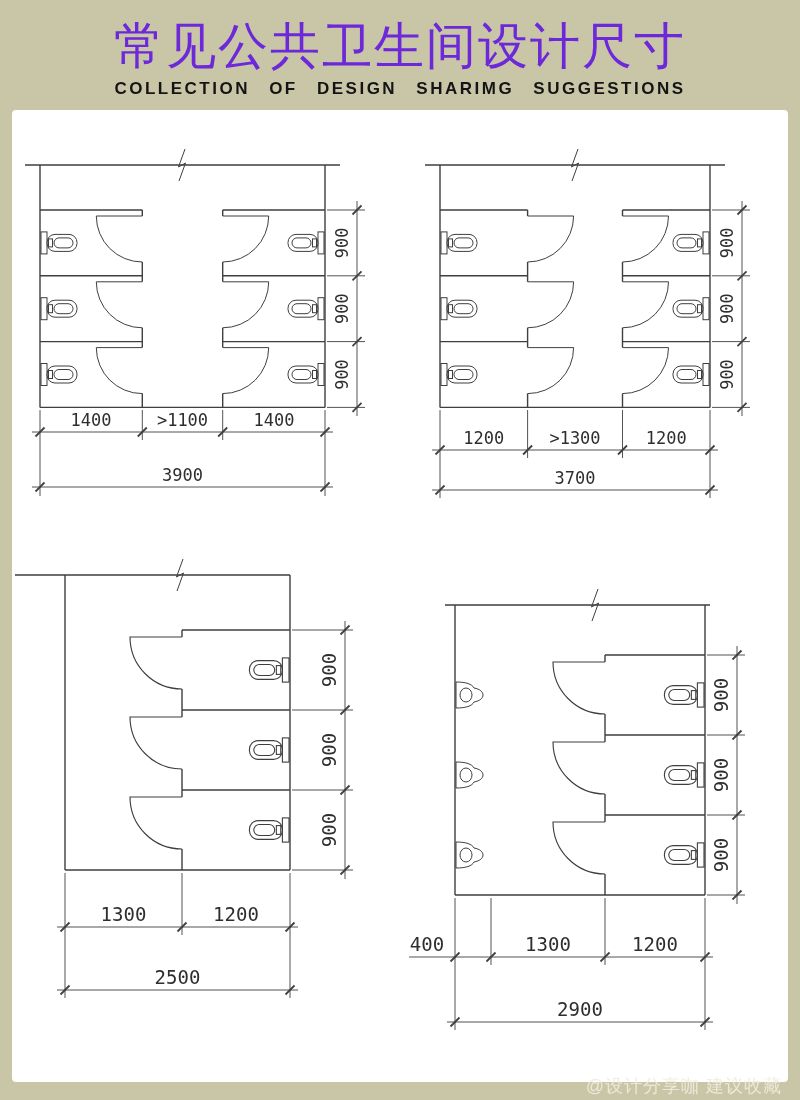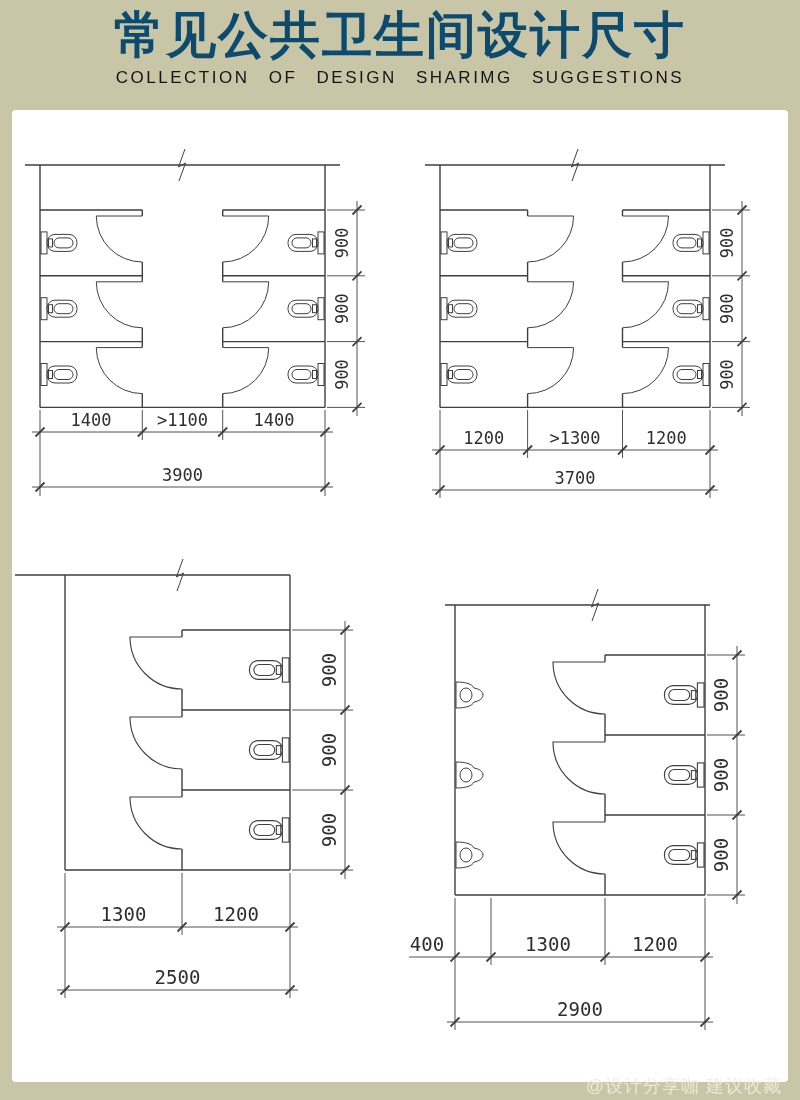--- a/index.html
+++ b/index.html
@@ -1,20 +1,20 @@
 <!DOCTYPE html>
 <html><head>
 <meta charset="utf-8">
 <style>
   *{margin:0;padding:0;box-sizing:border-box}
   html,body{width:800px;height:1100px;background:#c9c6a8}
   .page{position:relative;width:800px;height:1100px;background:#c9c6a8;font-family:"Liberation Sans",sans-serif;overflow:hidden}
   .hdr{position:absolute;top:0;left:0;width:100%;text-align:center}
-  .hdr h1{margin-top:8px;font-size:50px;line-height:1.1;font-weight:700;color:#0c4a6e;letter-spacing:2px}
-  .hdr .sub{margin-top:5px;font-size:17px;font-weight:normal;color:#141414;letter-spacing:2.5px;word-spacing:12px}
+  .hdr h1{margin-top:19px;font-size:50px;line-height:1.1;font-weight:400;color:#6d28d9;letter-spacing:2px}
+  .hdr .sub{margin-top:5px;font-size:17px;font-weight:bold;color:#141414;letter-spacing:2.5px;word-spacing:12px}
   .panel{position:absolute;left:12px;right:12px;top:110px;height:972px;background:#ffffff;border-radius:4px}
   .sv{position:absolute}
   .sv line,.sv path,.sv polyline,.sv use,.sv rect,.sv ellipse{stroke:#3f3f3f;fill:none}
   .wl{stroke-width:1.4}
   .fx{stroke-width:1}
   .dm-l{stroke-width:.9}
   .tk{stroke-width:1.8}
   .sv text{font-family:"DejaVu Sans Mono",monospace;font-size:17px;fill:#2e2e2e;stroke:none}
   .sv.lg text{font-size:19px}
   .wm{position:absolute;right:18px;bottom:2px;font-size:18px;color:#efecdd;opacity:.9;letter-spacing:1px}

